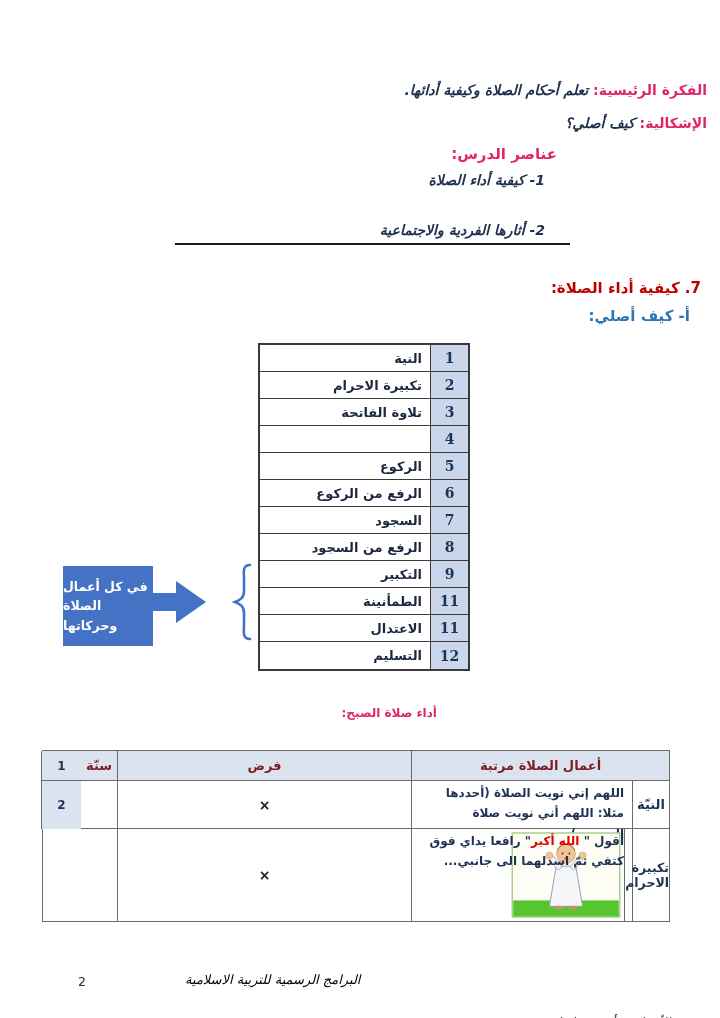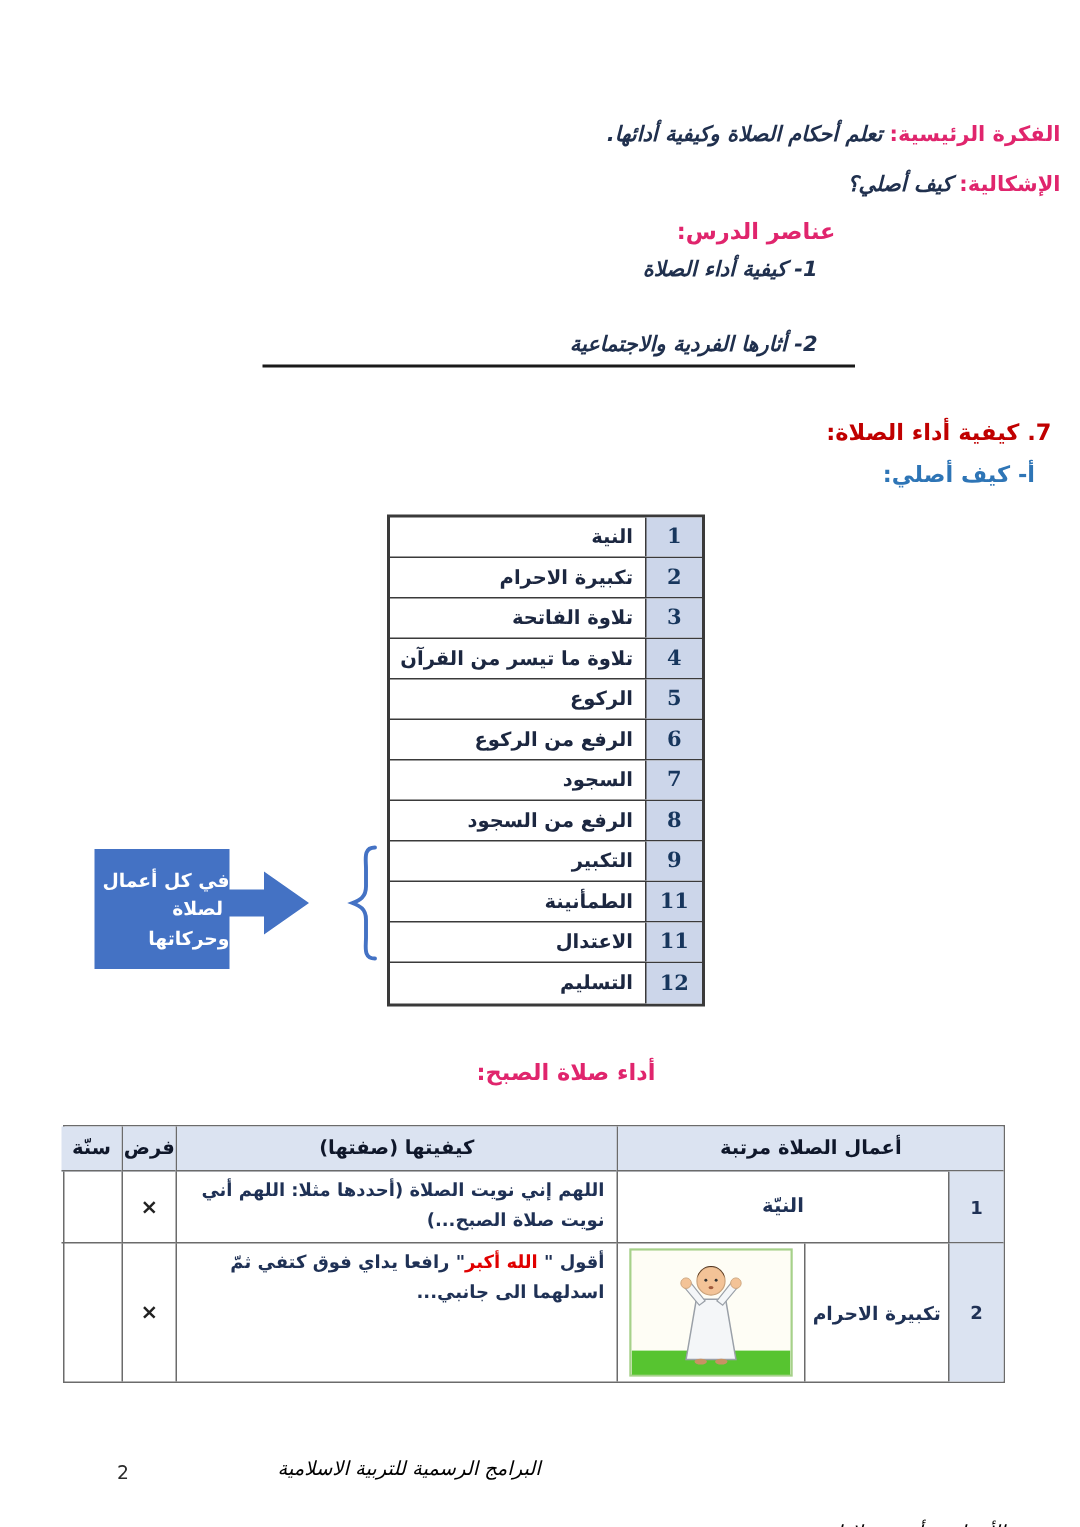--- a/index.html
+++ b/index.html
@@ -39,41 +39,41 @@
     display:flex;align-items:center;justify-content:center;
     font-family:"DejaVu Serif",serif;font-weight:bold;font-size:14px;color:#17365d;
   }
   .steps-label{
     flex:1;display:flex;align-items:center;justify-content:flex-start;
     padding-right:8px;font-size:13px;font-weight:bold;color:#1c2740;
   }
   
   .callout-box{
     top:566px;left:63px;width:90px;height:80px;background:var(--arrow);
-    color:#fff;font-size:12.5px;font-weight:bold;text-align:right;
+    color:#fff;font-size:12.5px;font-weight:bold;text-align:left;
     display:flex;flex-direction:column;justify-content:center;line-height:1.55;
   }
   .callout-arrow{top:579px;left:148px;}
   .brace{top:562px;left:230px;}
   
-  .fajr-title{top:706px;right:283px;color:var(--pink);font-size:15px;font-weight:bold;}
+  .fajr-title{top:706px;right:283px;color:var(--pink);font-size:12px;font-weight:bold;}
   
   .fajr-table{
     top:750px;left:42px;width:628px;direction:rtl;
     display:grid;grid-template-columns:37px 221px 294px 36px 40px;
     grid-template-rows:30px 48px 92px;border:1px solid var(--fborder);
   }
   .fcell{
     border-left:1px solid var(--fborder);border-bottom:1px solid var(--fborder);
     display:flex;align-items:center;justify-content:center;
     font-size:13px;font-weight:bold;color:#1f3155;
   }
   .fcell.last-col{border-left:none;}
   .fcell.last-row{border-bottom:none;}
-  .fhdr{background:var(--hdrbg);color:#0f172a;}
+  .fhdr{background:var(--hdrbg);color:#7f1d1d;}
   .span2{grid-column:1 / 3;}
   .fnum{background:var(--hdrbg);font-size:12px;}
   .fhow{justify-content:flex-start;align-items:flex-start;text-align:right;
     padding:2px 8px;font-size:12px;line-height:1.7;display:block;}
   .hl-red{color:var(--hl);}
   .fmark{font-size:14px;color:#222;}
   .action-split{padding:0;align-items:stretch;justify-content:stretch;}
   .split-wrap{display:flex;width:100%;height:100%;}
   .takbir-text{width:96px;display:flex;align-items:center;justify-content:center;
     border-left:1px solid var(--fborder);font-size:12.5px;}
@@ -112,21 +112,20 @@
     <div class="steps-row">
       <div class="steps-num">2</div>
       <div class="steps-label">تكبيرة الاحرام</div>
     </div>
     <div class="steps-row">
       <div class="steps-num">3</div>
       <div class="steps-label">تلاوة الفاتحة</div>
     </div>
     <div class="steps-row">
       <div class="steps-num">4</div>
-      <div class="steps-label">تلاوة ما تيسر من القرآن</div>
     </div>
     <div class="steps-row">
       <div class="steps-num">5</div>
       <div class="steps-label">الركوع</div>
     </div>
     <div class="steps-row">
       <div class="steps-num">6</div>
       <div class="steps-label">الرفع من الركوع</div>
     </div>
     <div class="steps-row">
@@ -165,21 +164,20 @@
 </svg>
 <svg class="abs brace" width="24" height="80" viewBox="0 0 24 80">
   <path d="M20 3 C12 3 14 11 14 17 L14 29 C14 36 10 38 5 40 C10 42 14 44 14 51 L14 63 C14 69 12 77 20 77" fill="none" stroke="#4472c4" stroke-width="2.6" stroke-linecap="round"></path>
 </svg>
 
 <div class="abs fajr-title">أداء صلاة الصبح:</div>
 
 <div class="abs fajr-table">
 
   <div class="fcell fhdr span2">أعمال الصلاة مرتبة</div>
-  <div class="fcell fhdr">كيفيتها (صفتها)</div>
   <div class="fcell fhdr">فرض</div>
   <div class="fcell fhdr last-col">سنّة</div>
 
   <div class="fcell fnum">1</div>
   <div class="fcell">النيّة</div>
   <div class="fcell fhow">اللهم إني نويت الصلاة (أحددها مثلا: اللهم أني نويت صلاة الصبح...)</div>
   <div class="fcell fmark">×</div>
   <div class="fcell last-col"></div>
 
   <div class="fcell fnum last-row">2</div>

